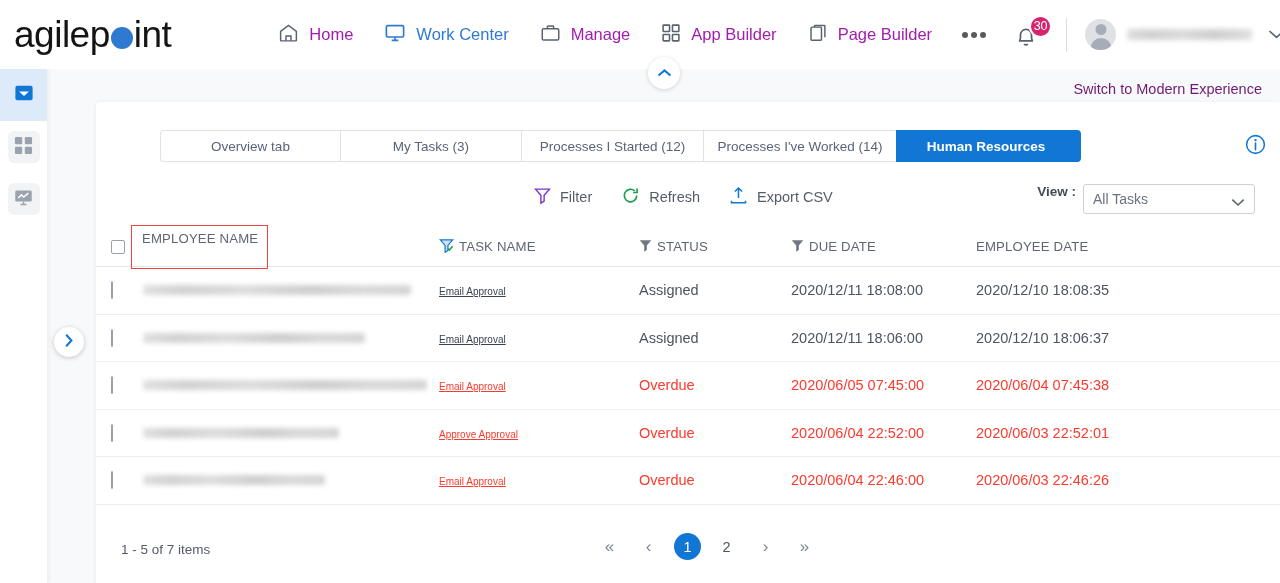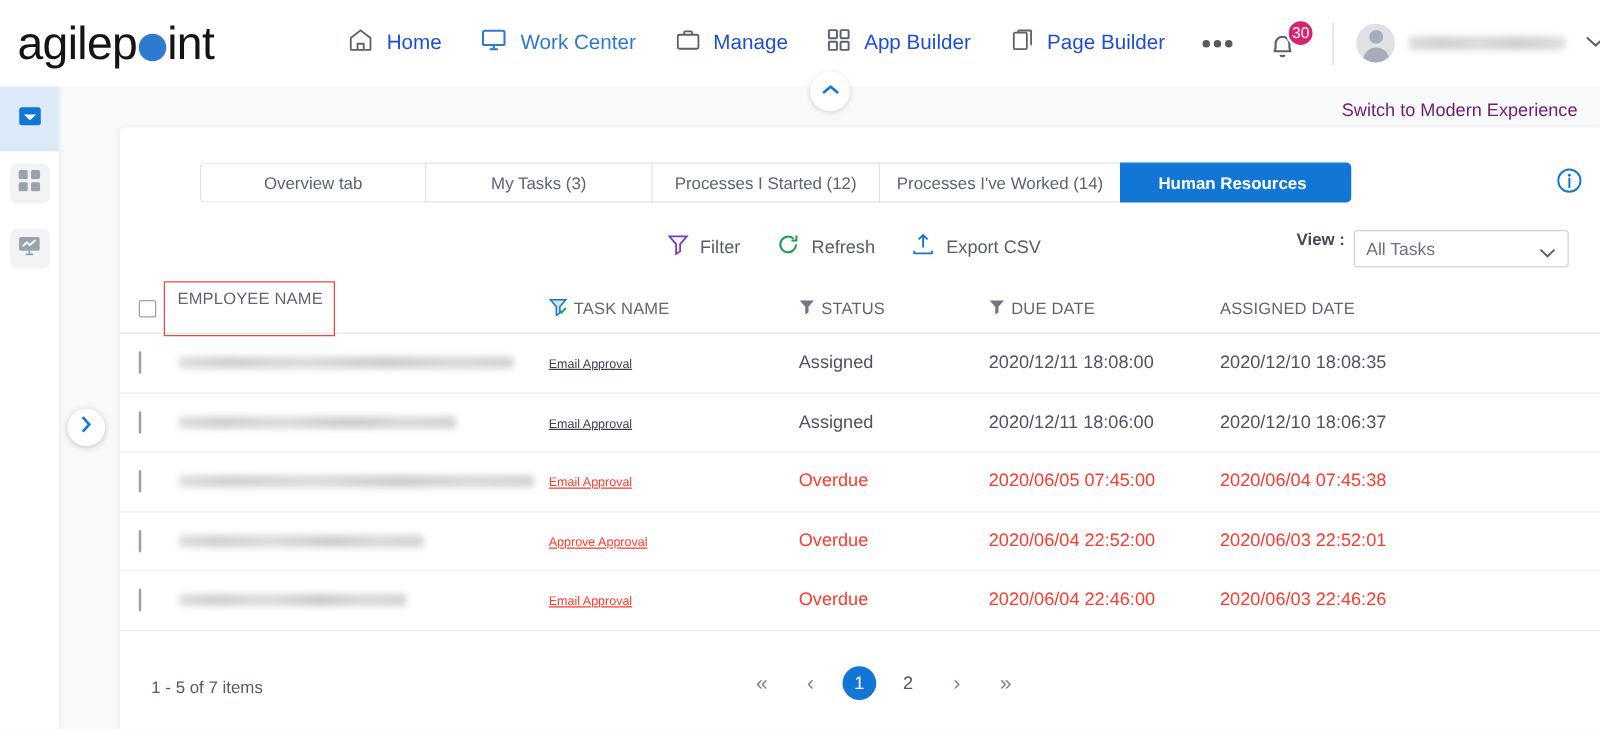--- a/index.html
+++ b/index.html
@@ -39,21 +39,21 @@
   .nav { display: flex; align-items: center; margin-left: 106px; }
   .nav-item {
     display: flex; align-items: center;
     gap: 9px;
     margin-right: 30px;
     cursor: pointer;
     white-space: nowrap;
   }
   .nav-item .label {
     font-size: 16.5px;
-    color: #1d4ed8;
+    color: #a21caf;
   }
   .nav-item.active .label { color: #2e7ad1; }
   .nav-icon { display: block; }
 
   .nav-dots {
     display: flex; align-items: center; gap: 3px;
     margin-right: 26px; cursor: pointer;
   }
   .nav-dots i {
     width: 6px; height: 6px; border-radius: 50%;
@@ -547,21 +547,21 @@
           </div>
           <div class="cell c-due">
             <span>
               <svg width="13" height="13" viewBox="0 0 14 14" fill="#6f7684">
                 <path d="M0.8 1.4h12.4l-4.8 5.5v4.9l-2.8 1.8V6.9z"></path>
               </svg>
             </span>
             <span>DUE DATE</span>
           </div>
           <div class="cell c-assign">
-            <span>ASSIGNED DATE</span>
+            <span>EMPLOYEE DATE</span>
           </div>
         </div>
 
         <div id="rows">
             <div class="row">
               <div class="cell c-check"><span class="chk"></span></div>
               <div class="cell c-name">
                 <div class="namebar" style="width:268px"></div>
               </div>
               <div class="cell c-task"><span class="task-link">Email Approval</span></div>

